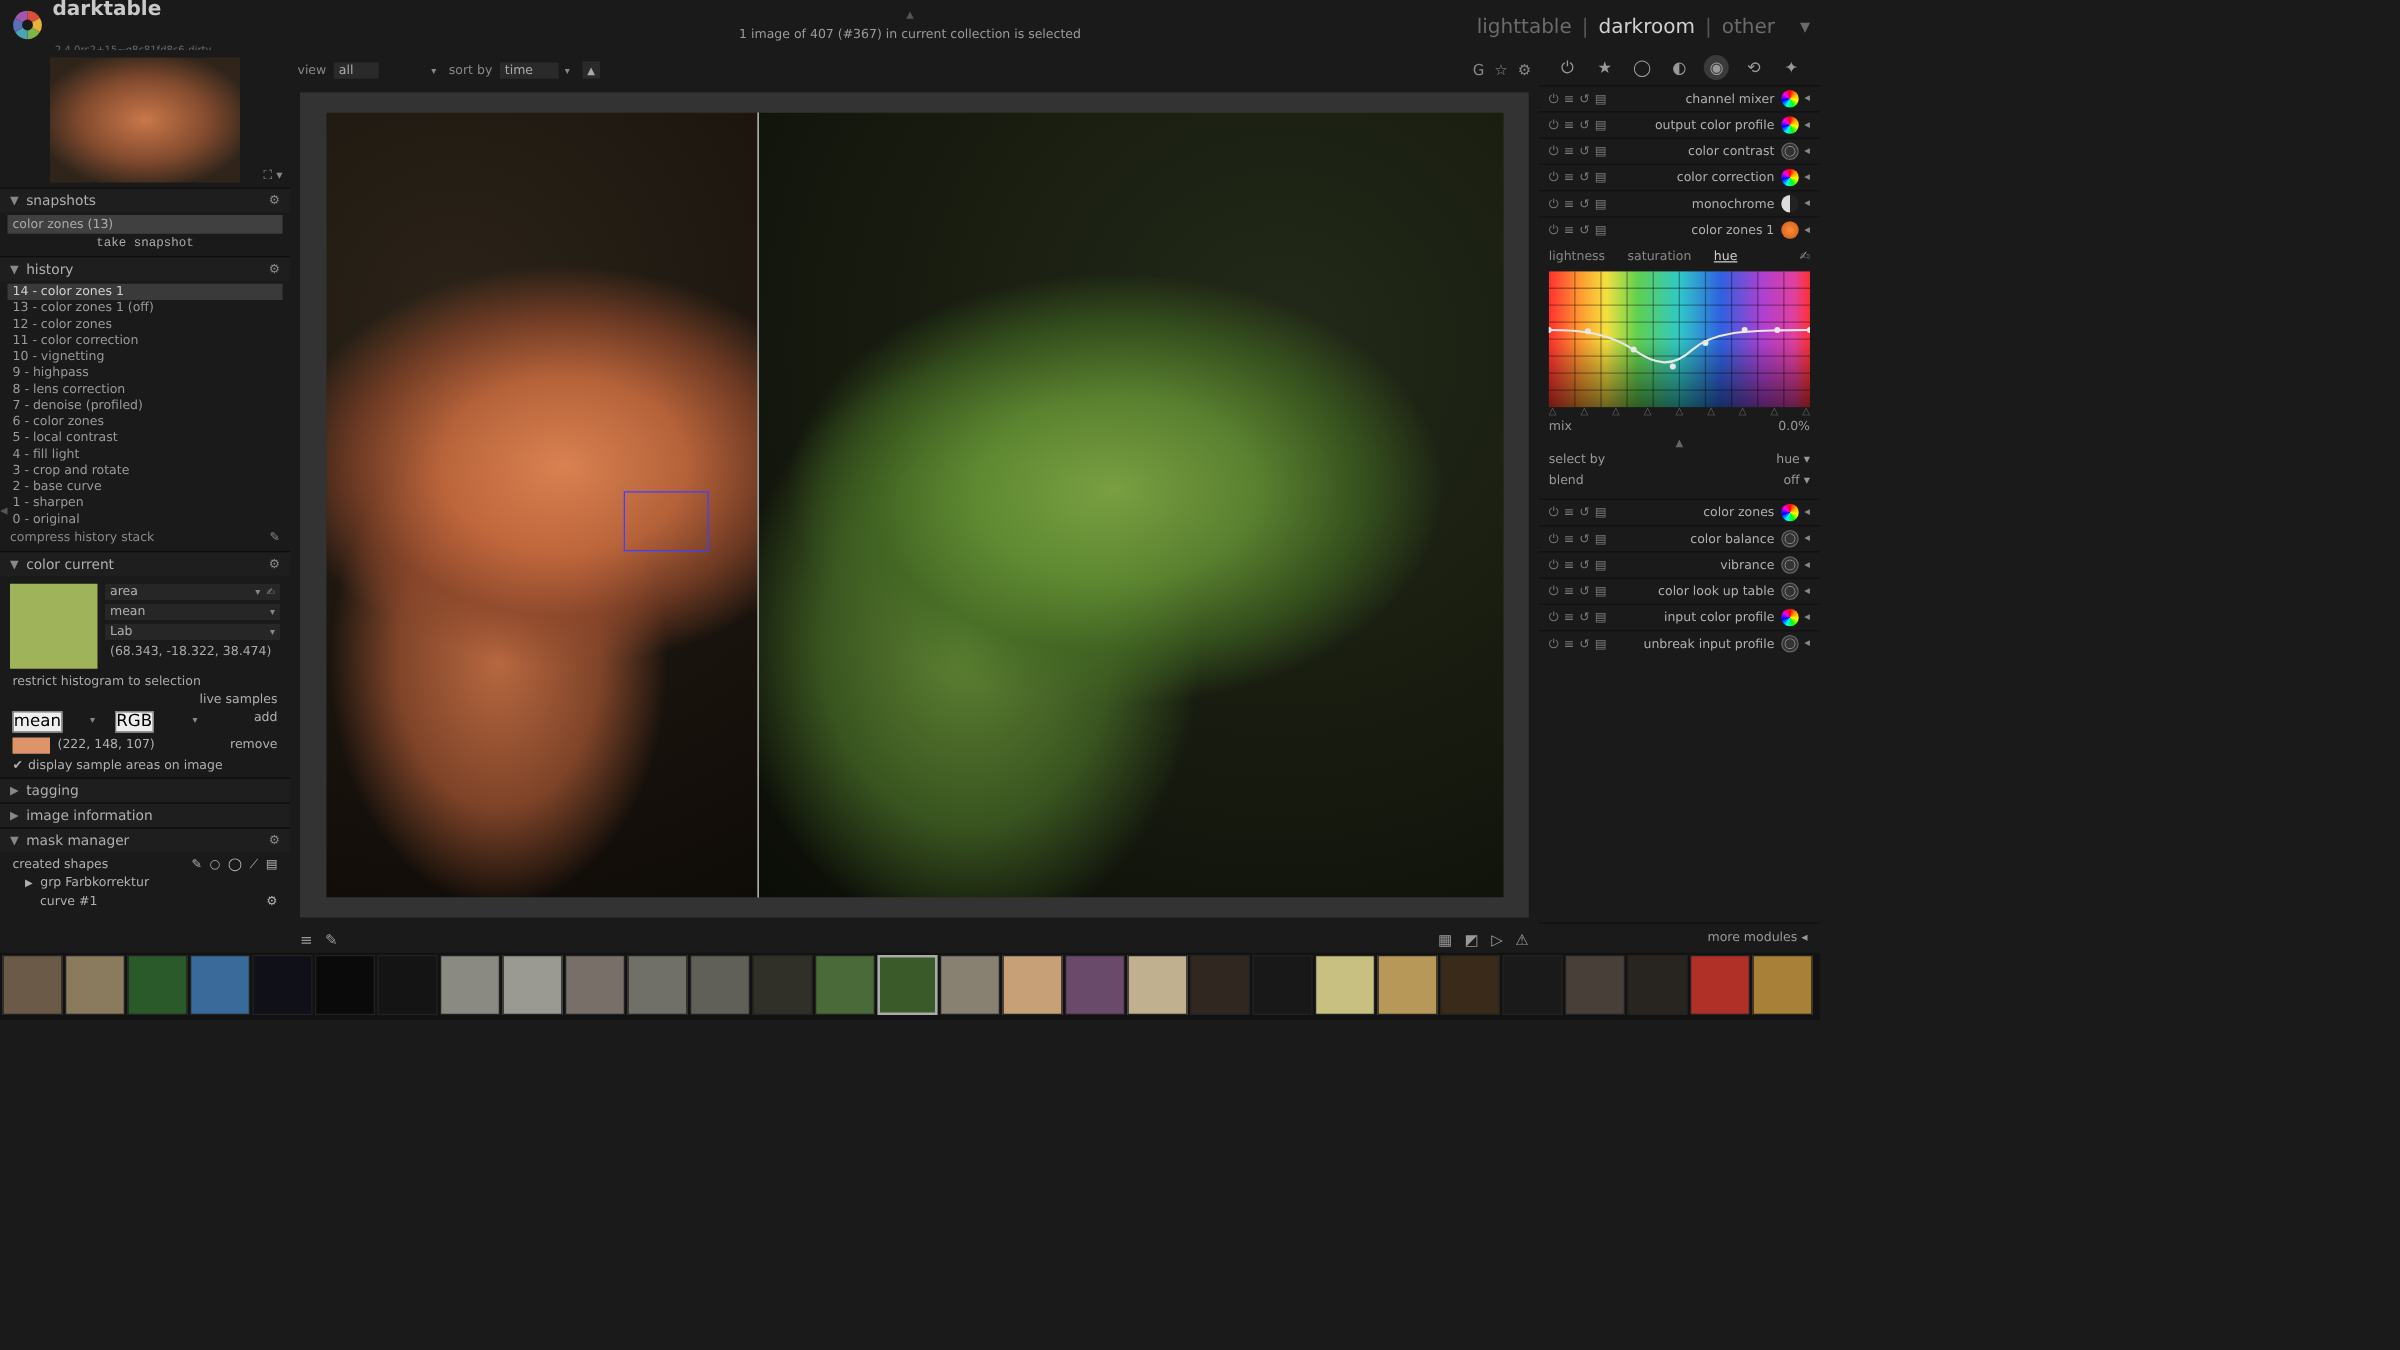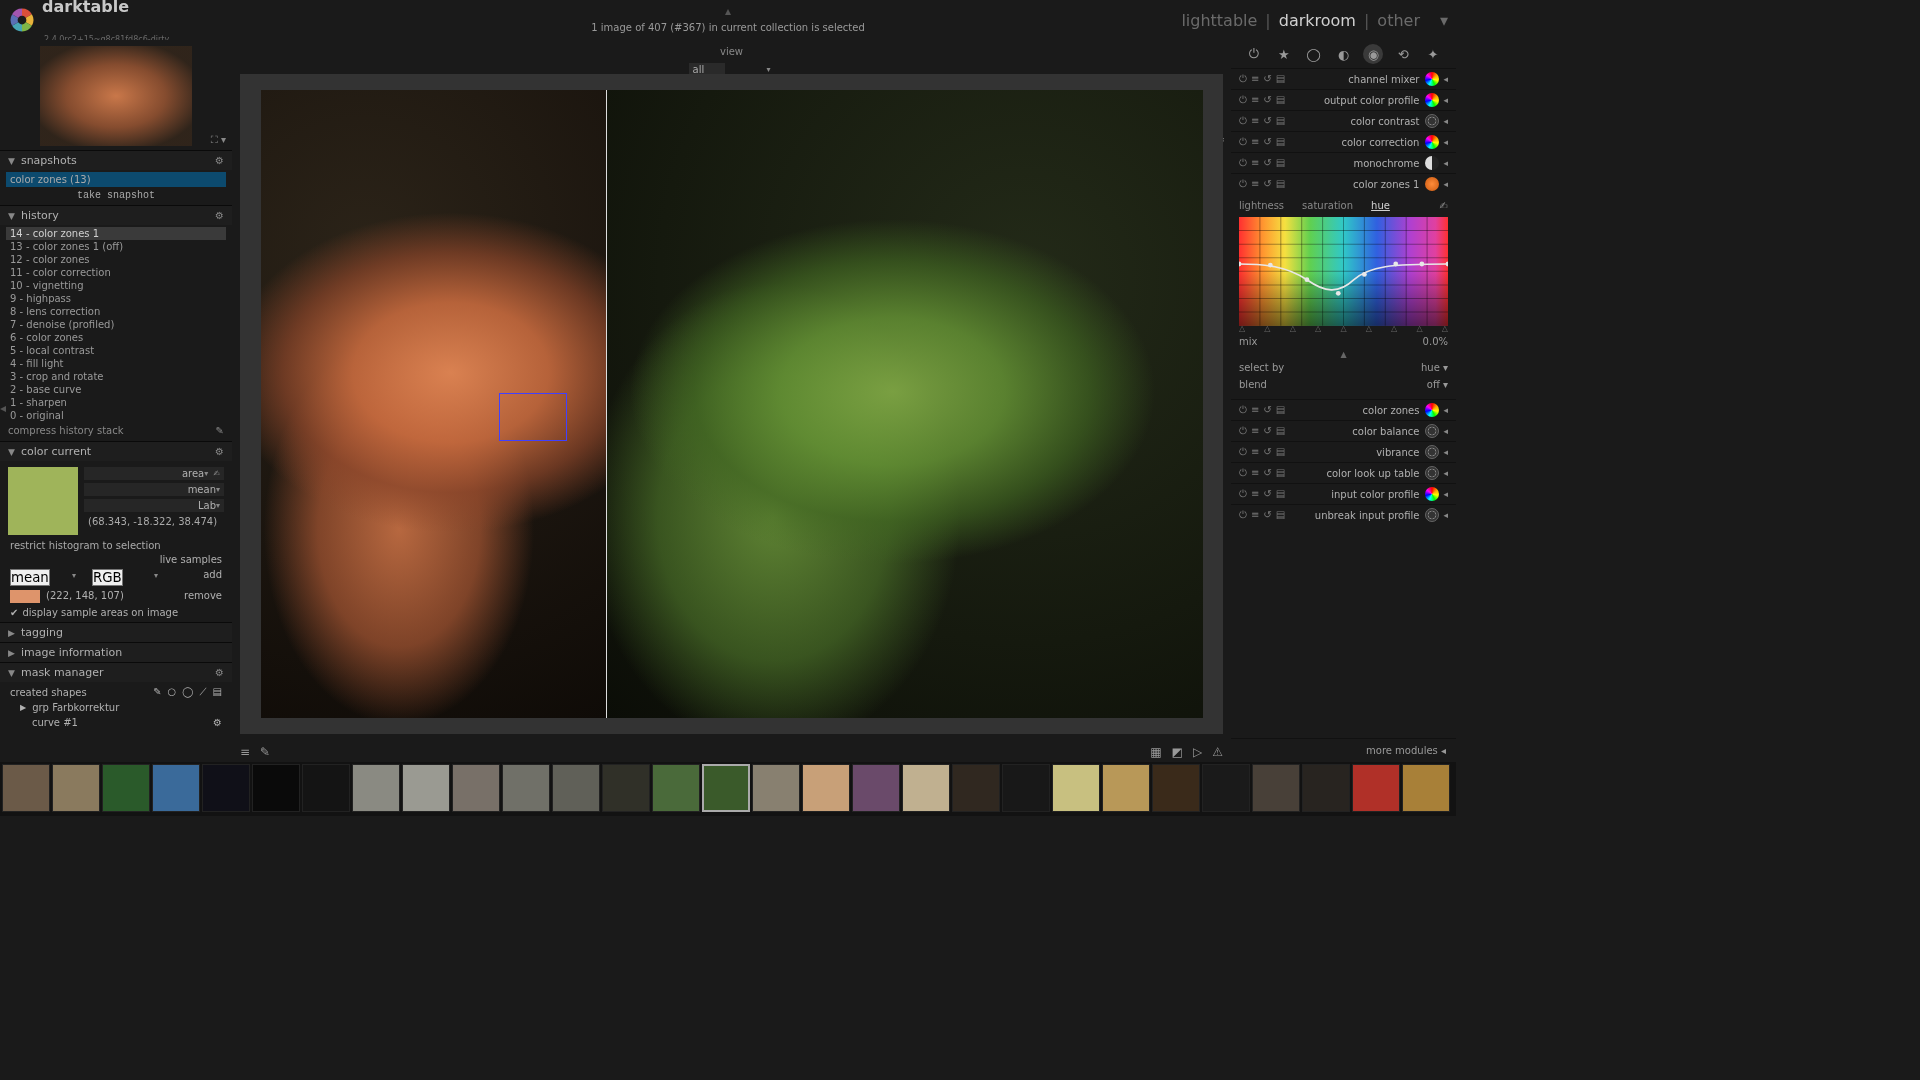--- a/index.html
+++ b/index.html
@@ -12,21 +12,21 @@
 .collection-status { position:absolute; left:50%; transform:translateX(-50%); top:22px; font-size:10px; color:#9a9a9a; }
 .mode-tabs { margin-left:auto; display:flex; gap:8px; align-items:center; font-size:16px; }
 .mode-tabs span { color:#6a6a6a; cursor:pointer; }
 .mode-tabs span.active { color:#d0d0d0; }
 .mode-tabs .sep { color:#555; }
 .chev { margin-left:12px; color:#666; cursor:pointer; }
 .main { display:flex; height:722px; }
 .left-panel { width:232px; background:#1a1a1a; overflow:hidden; display:flex; flex-direction:column; }
 .right-panel { width:225px; background:#1a1a1a; overflow:hidden; display:flex; flex-direction:column; }
 .center { flex:1; background:#1a1a1a; display:flex; flex-direction:column; }
-.center-toolbar { height:20px; display:flex; align-items:center; gap:6px; padding:0 6px; font-size:10px; margin-top:6px;flex-direction:column; }
+.center-toolbar { height:20px; display:flex; align-items:center; gap:6px; padding:0 6px; font-size:10px; margin-top:6px; }
 .center-toolbar .lbl { color:#888; }
 .center-toolbar select { background:#2a2a2a; color:#aaa; border:none; font-size:10px; padding:1px 20px 1px 4px; }
 .sort-arrow { background:#2a2a2a; color:#aaa; width:14px; height:14px; display:inline-flex; align-items:center; justify-content:center; font-size:8px; cursor:pointer;}
 .center-toolbar-right { margin-left:auto; display:flex; gap:8px; }
 .tico { color:#888; cursor:pointer; font-size:12px; }
 .canvas-wrap { flex:1; background:#333; margin:8px; position:relative; display:flex; align-items:center; justify-content:center; }
 .canvas { width:942px; height:628px; position:relative; overflow:hidden; }
 .fern-left, .fern-right { position:absolute; top:0; height:100%; }
 .fern-left { left:0; width:345px; background:
   radial-gradient(ellipse 280px 200px at 55% 45%, rgba(226,134,84,0.95) 0%, rgba(198,106,62,0.9) 35%, rgba(140,70,42,0.7) 60%, transparent 80%),
@@ -48,31 +48,31 @@
 .thumb-nav-img { width:152px; height:100px; background:
   radial-gradient(ellipse 110px 70px at 50% 50%, rgba(220,130,80,0.9), rgba(160,90,55,0.8) 45%, rgba(50,38,28,0.9) 80%),
   #1a140e; }
 .nav-ico { position:absolute; right:6px; bottom:4px; color:#888; font-size:10px; cursor:pointer; }
 .panel-section { border-top:1px solid #0a0a0a; }
 .panel-header { display:flex; align-items:center; padding:3px 8px; background:#1e1e1e; cursor:pointer; }
 .panel-header .arrow { font-size:9px; color:#888; margin-right:6px; }
 .panel-header .title { font-size:11px; color:#b0b0b0; flex:1; }
 .panel-header .gear { font-size:10px; color:#888; }
 .panel-body { padding:2px 6px; }
-.snap-row { background:#0c4a6e; padding:2px 4px; font-size:10px; color:#aaa; margin-bottom:1px; cursor:pointer; }
+.snap-row { background:#404040; padding:2px 4px; font-size:10px; color:#aaa; margin-bottom:1px; cursor:pointer; }
 .snap-action { text-align:center; padding:2px; font-size:10px; color:#aaa; cursor:pointer;font-family:Liberation Mono, monospace; }
 .hist-list { font-size:10px; }
 .hist-item { padding:1px 4px; color:#9a9a9a; cursor:pointer; }
 .hist-item.sel { background:#3a3a3a; color:#d0d0d0; }
 .hist-compress { display:flex; padding:3px 2px; color:#888; font-size:10px; }
 .hist-compress span:first-child { flex:1; }
 .cp-body { display:flex; gap:6px; padding:4px 2px; }
 .swatch-big { width:70px; height:68px; background:#9fb45a; }
 .cp-ctrls { flex:1; display:flex; flex-direction:column; gap:3px; font-size:10px; }
-.cp-row { display:flex; align-items:center; background:#262626; padding:1px 4px;text-align:right; }
+.cp-row { display:flex; align-items:center; background:#262626; padding:1px 4px; }
 .cp-row span:first-child { flex:1; }
 .cp-drop { font-size:8px; color:#888; }
 .cp-text { padding:1px 4px; color:#aaa; font-size:10px; }
 .cp-line { display:flex; padding:2px 4px; font-size:10px; }
 .cp-line .r { margin-left:auto; }
 .swatch-sm { width:30px; height:13px; background:#de946b; display:inline-block; vertical-align:middle; margin-right:6px; }
 .chk { display:flex; align-items:center; gap:4px; padding:2px 4px; font-size:10px; }
 .mask-row { display:flex; align-items:center; padding:2px 4px; font-size:10px; gap:6px; }
 .mask-row .r { margin-left:auto; display:flex; gap:6px; }
 

